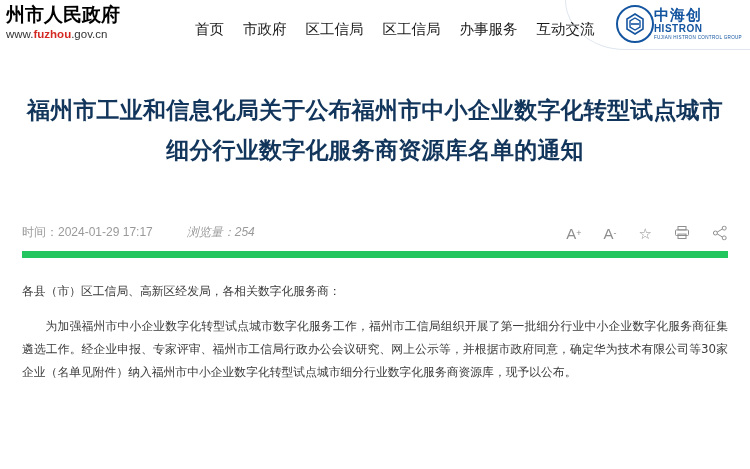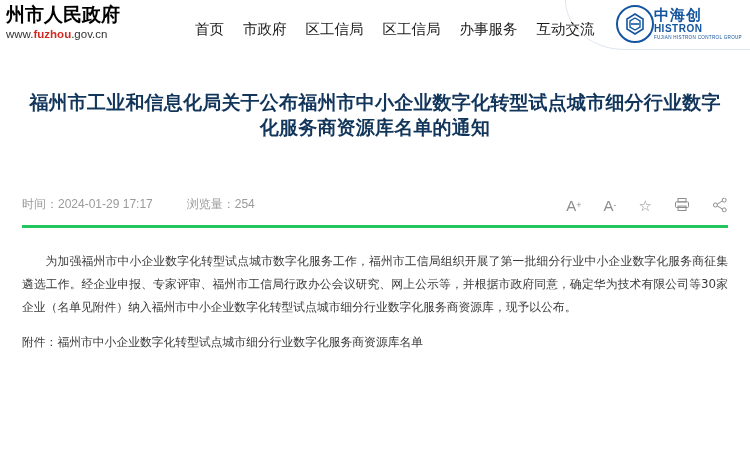--- a/index.html
+++ b/index.html
@@ -100,44 +100,44 @@
   }
 
   
   .title-block {
     margin: 40px auto 0;
     width: 700px;
     text-align: center;
   }
   .doc-title {
     font-family: "DejaVu Sans", sans-serif;
-    font-size: 19px;
+    font-size: 23px;
     font-weight: bold;
     color: #12355b;
-    line-height: 25px;
+    line-height: 40px;
     letter-spacing: 0.2px;
   }
 
   
   .meta-bar {
     margin: 44px auto 0;
     width: 706px;
     height: 44px;
-    border-bottom: 3px solid #22c55e;
+    border-bottom: 7px solid #22c55e;
     display: flex;
     align-items: center;
     position: relative;
   }
   .meta-text {
     font-family: "Liberation Sans", sans-serif;
     font-size: 12px;
     color: #9a9a9a;
     white-space: nowrap;
   }
-  .meta-text.second { margin-left: 34px; }
+  .meta-text.second { margin-left: 34px; font-style: italic; }
   .meta-tools {
     position: absolute;
     right: 0; top: 50%;
     transform: translateY(-50%);
     display: flex;
     align-items: center;
     gap: 22px;
     color: #9a9a9a;
   }
   .tool {
@@ -235,15 +235,15 @@
         <circle cx="12.2" cy="2.6" r="2" fill="none" stroke="#8e8e8e" stroke-width="1"></circle>
         <circle cx="3.4" cy="7.5" r="2" fill="none" stroke="#8e8e8e" stroke-width="1"></circle>
         <circle cx="12.2" cy="12.4" r="2" fill="none" stroke="#8e8e8e" stroke-width="1"></circle>
         <path d="M5.2 6.6 L10.4 3.5 M5.2 8.4 L10.4 11.5" stroke="#8e8e8e" stroke-width="1"></path>
       </svg>
     </div>
   </div>
 </div>
 
 <div class="content">
+  <p>各县（市）区工信局、高新区经发局，各相关数字化服务商：</p>
   <p class="indent">为加强福州市中小企业数字化转型试点城市数字化服务工作，福州市工信局组织开展了第一批细分行业中小企业数字化服务商征集遴选工作。经企业申报、专家评审、福州市工信局行政办公会议研究、网上公示等，并根据市政府同意，确定华为技术有限公司等30家企业（名单见附件）纳入福州市中小企业数字化转型试点城市细分行业数字化服务商资源库，现予以公布。</p>
-  <p>附件：福州市中小企业数字化转型试点城市细分行业数字化服务商资源库名单</p>
 </div>
 
 </body></html>

